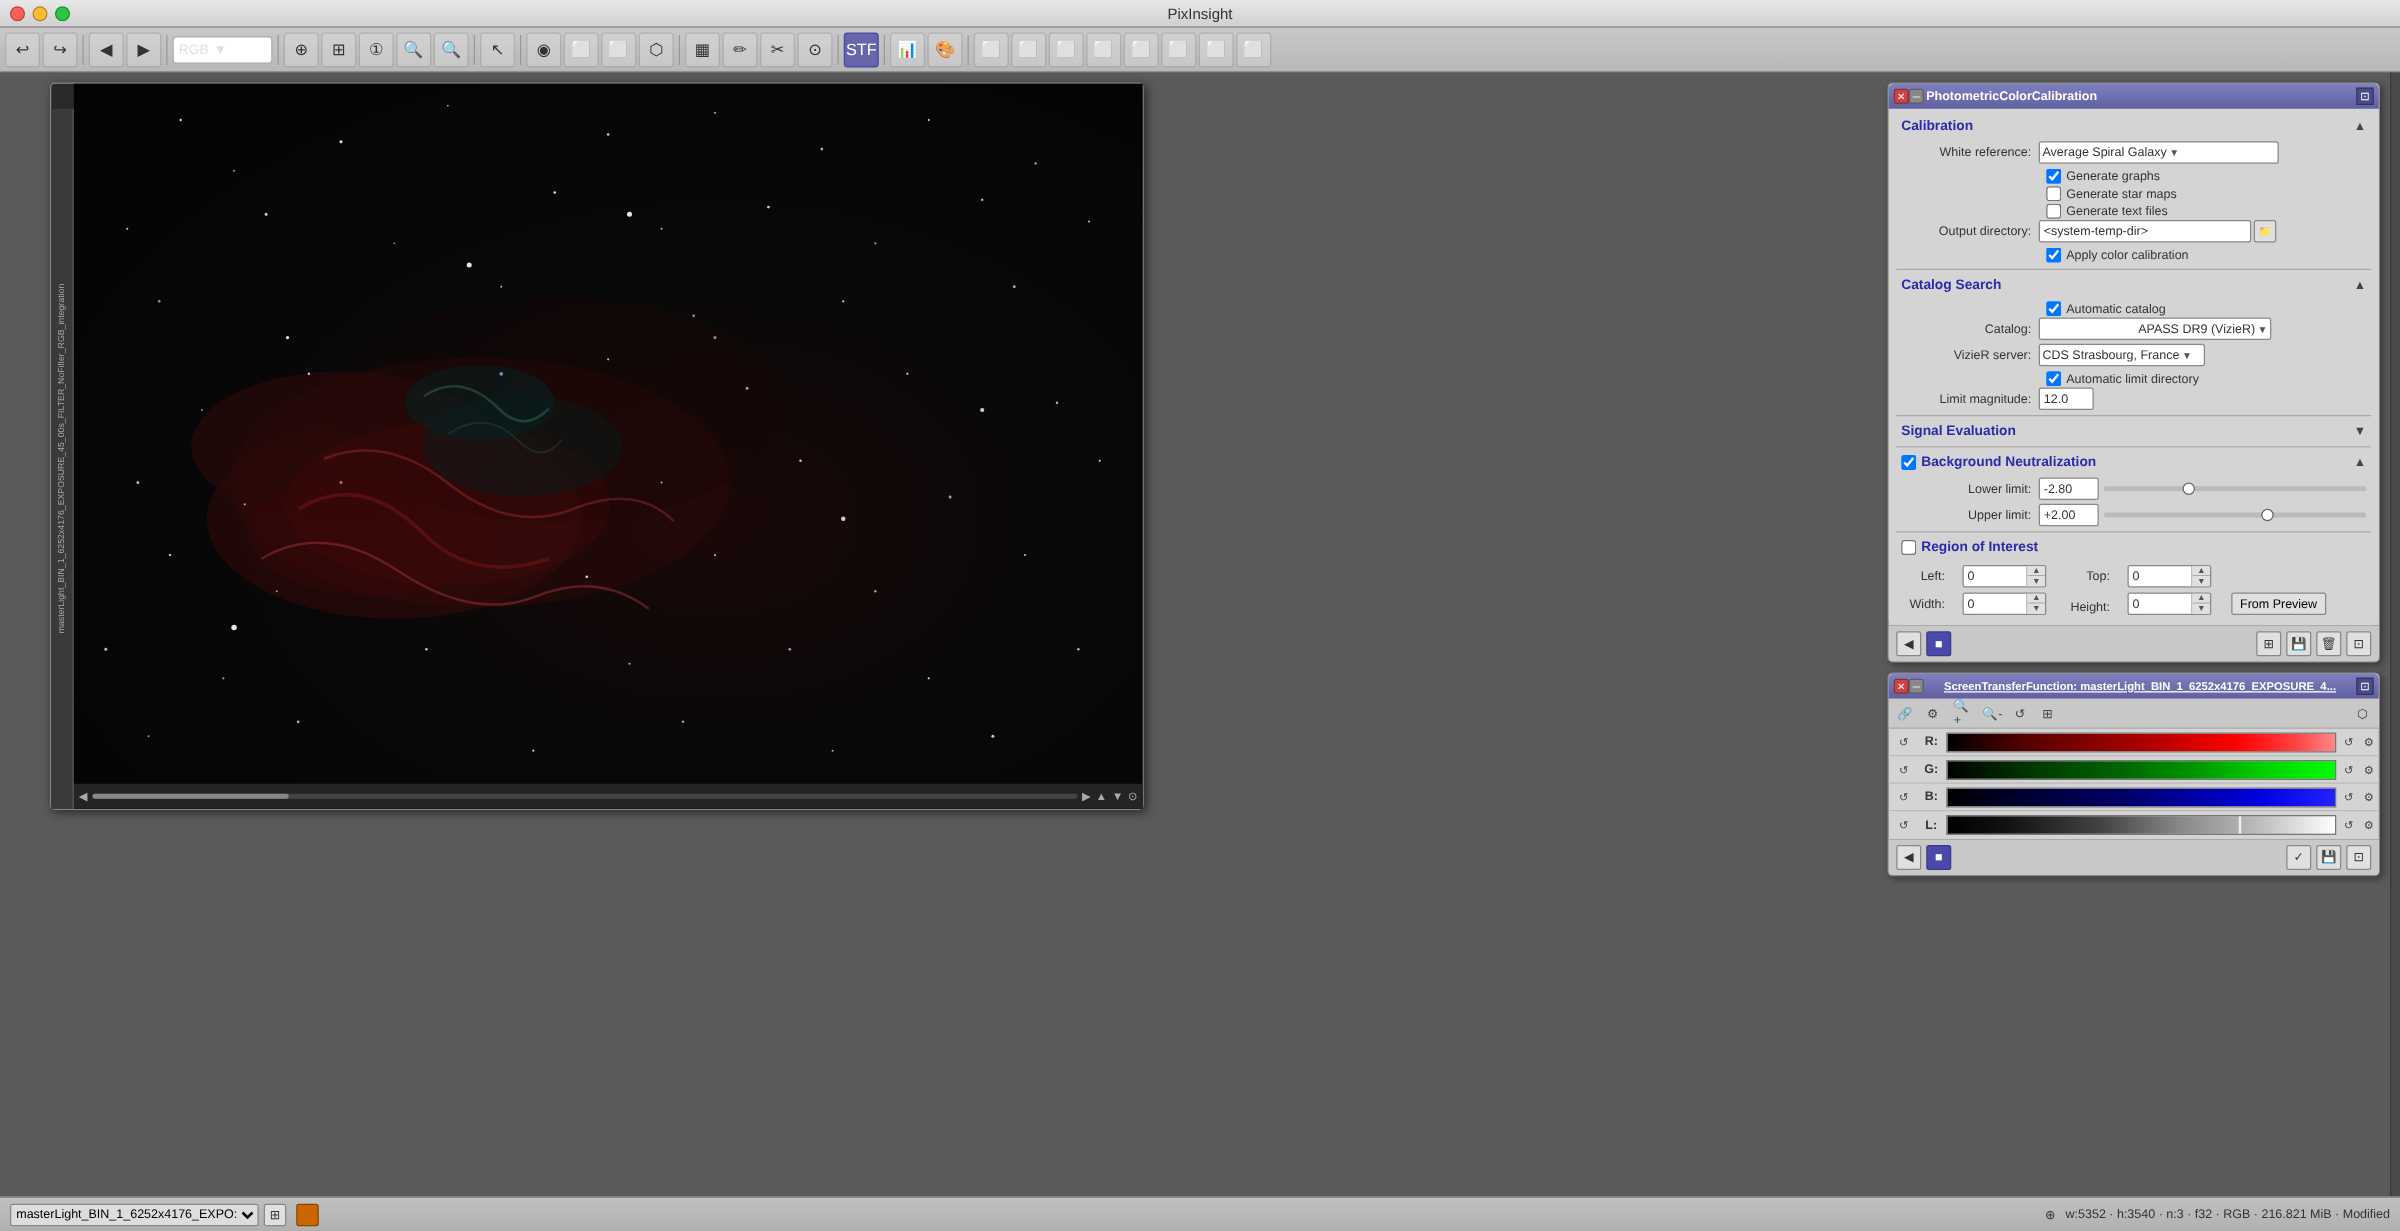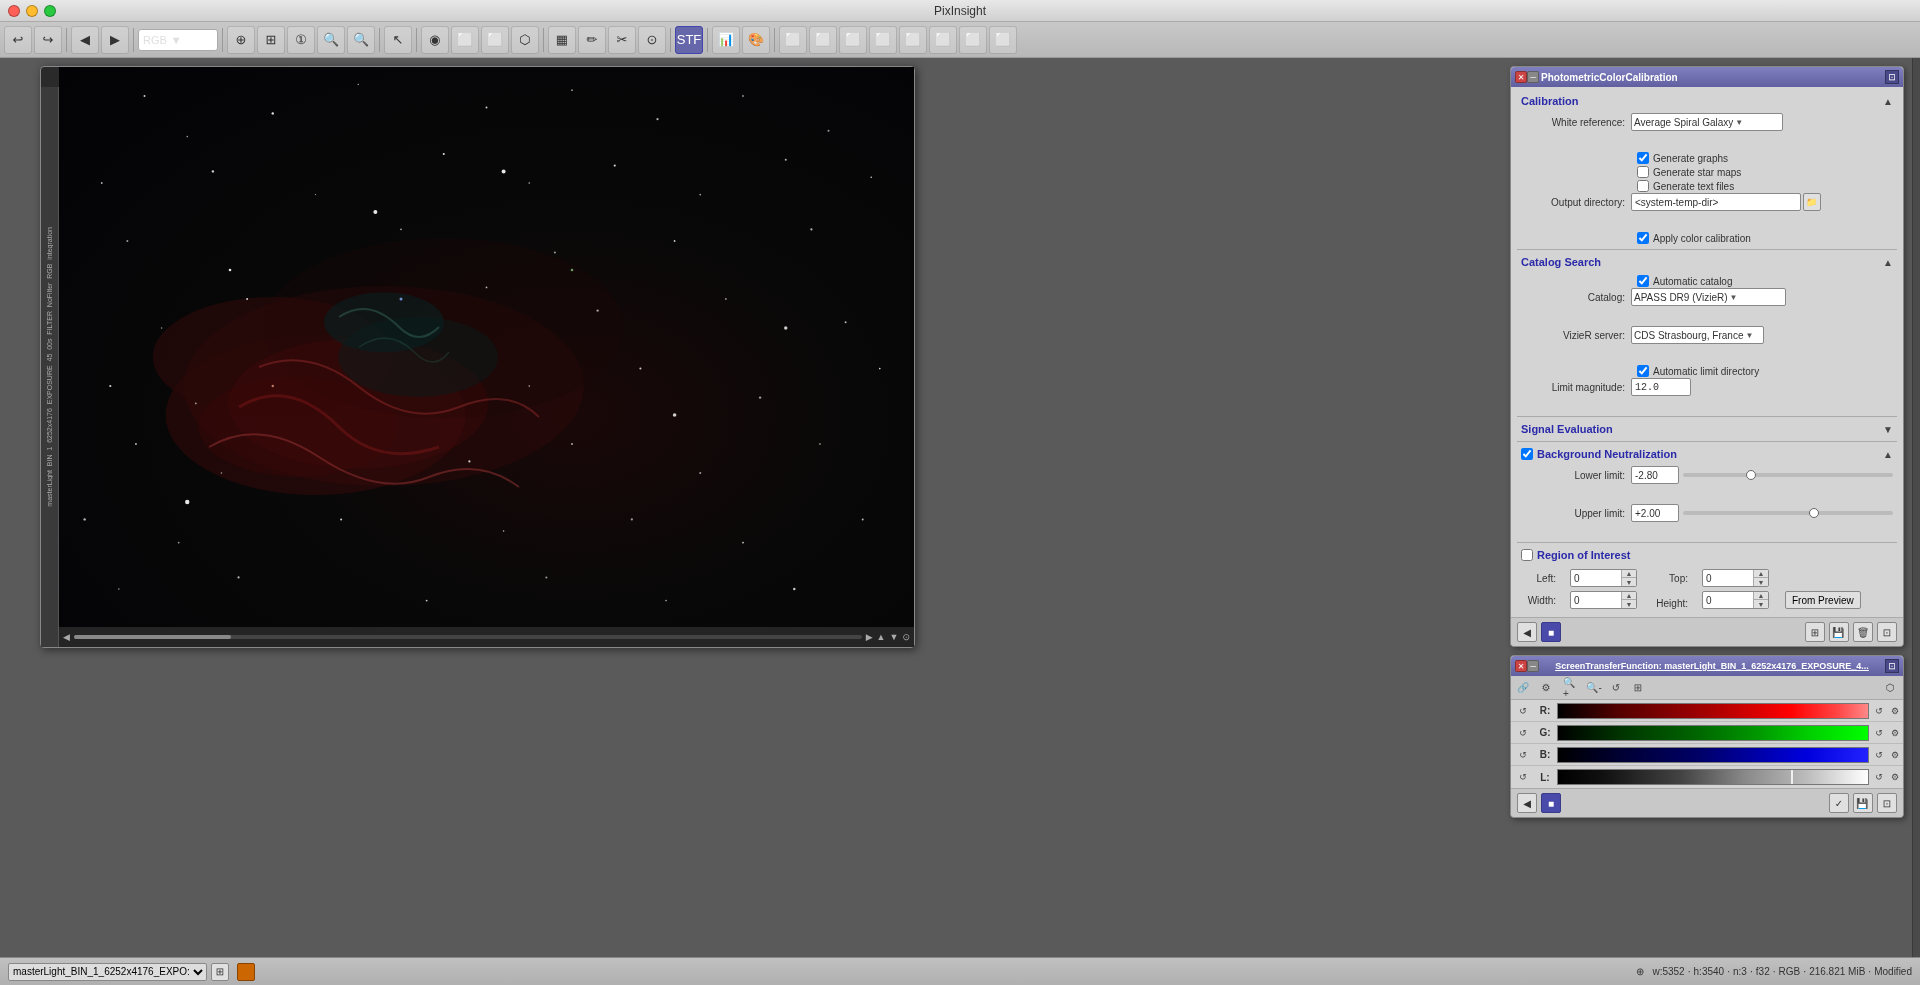--- a/index.html
+++ b/index.html
@@ -209,21 +209,21 @@
     .section-divider {
       border: none;
       border-top: 1px solid #aaa;
       margin: 4px 0;
     }
 
     
     .form-row {
       display: flex;
       align-items: center;
-      margin-bottom: 20px;
+      margin-bottom: 3px;
       padding: 0 4px;
     }
     .form-label {
       color: #333;
       min-width: 110px;
       text-align: right;
       padding-right: 6px;
       font-size: 10px;
     }
     .form-input {
@@ -710,21 +710,21 @@
 
       <div class="panel-content">
 
         <div class="section-header">
           <span class="section-title">Calibration</span>
           <span class="collapse-arrow">▲</span>
         </div>
 
         <div class="form-row">
           <span class="form-label">White reference:</span>
-          <div class="form-select" style="width:152px;">
+          <div class="form-select" style="width:192px;">
             <span>Average Spiral Galaxy</span>
             <span class="form-select-arrow">▼</span>
           </div>
         </div>
 
         <div class="checkbox-row">
           <input type="checkbox" checked="" style="">
           <label>Generate graphs</label>
         </div>
         <div class="checkbox-row">
@@ -754,42 +754,42 @@
           <span class="collapse-arrow">▲</span>
         </div>
 
         <div class="checkbox-row">
           <input type="checkbox" checked="" style="">
           <label>Automatic catalog</label>
         </div>
 
         <div class="form-row">
           <span class="form-label">Catalog:</span>
-          <div class="form-select" style="width:155px;">
+          <div class="form-select" style="width:186px;justify-content:flex-end;">
             <span>APASS DR9 (VizieR)</span>
             <span class="form-select-arrow">▼</span>
           </div>
         </div>
 
         <div class="form-row">
           <span class="form-label">VizieR server:</span>
           <div class="form-select" style="width:133px;">
             <span>CDS Strasbourg, France</span>
             <span class="form-select-arrow">▼</span>
           </div>
         </div>
 
         <div class="checkbox-row">
           <input type="checkbox" checked="" style="">
           <label>Automatic limit directory</label>
         </div>
 
         <div class="form-row">
           <span class="form-label">Limit magnitude:</span>
-          <input type="text" class="form-input" style="width: 60px; font-family: Liberation Mono, monospace;" value="12.0">
+          <input type="text" class="form-input" style="width: 44px;" value="12.0">
         </div>
 
         <hr class="section-divider">
 
         <div class="section-header" style="justify-content:space-between;">
           <span class="section-title">Signal Evaluation</span>
           <span class="collapse-arrow">▼</span>
         </div>
 
         <hr class="section-divider">

